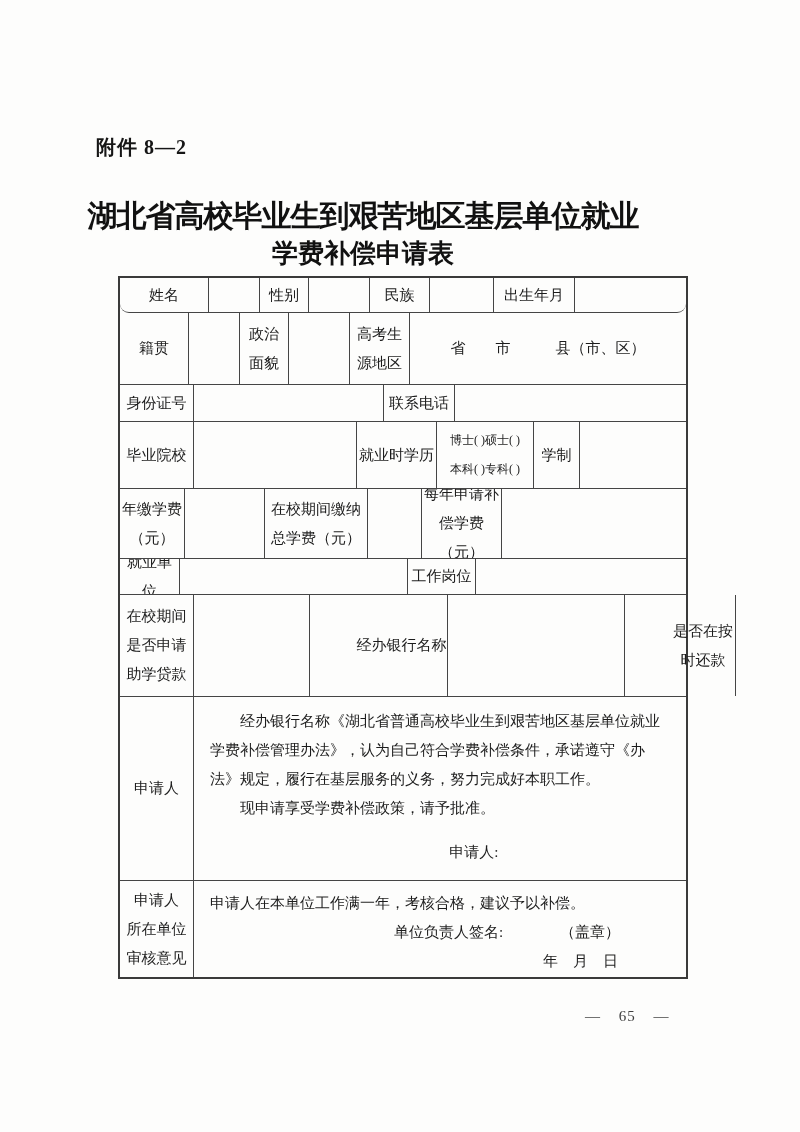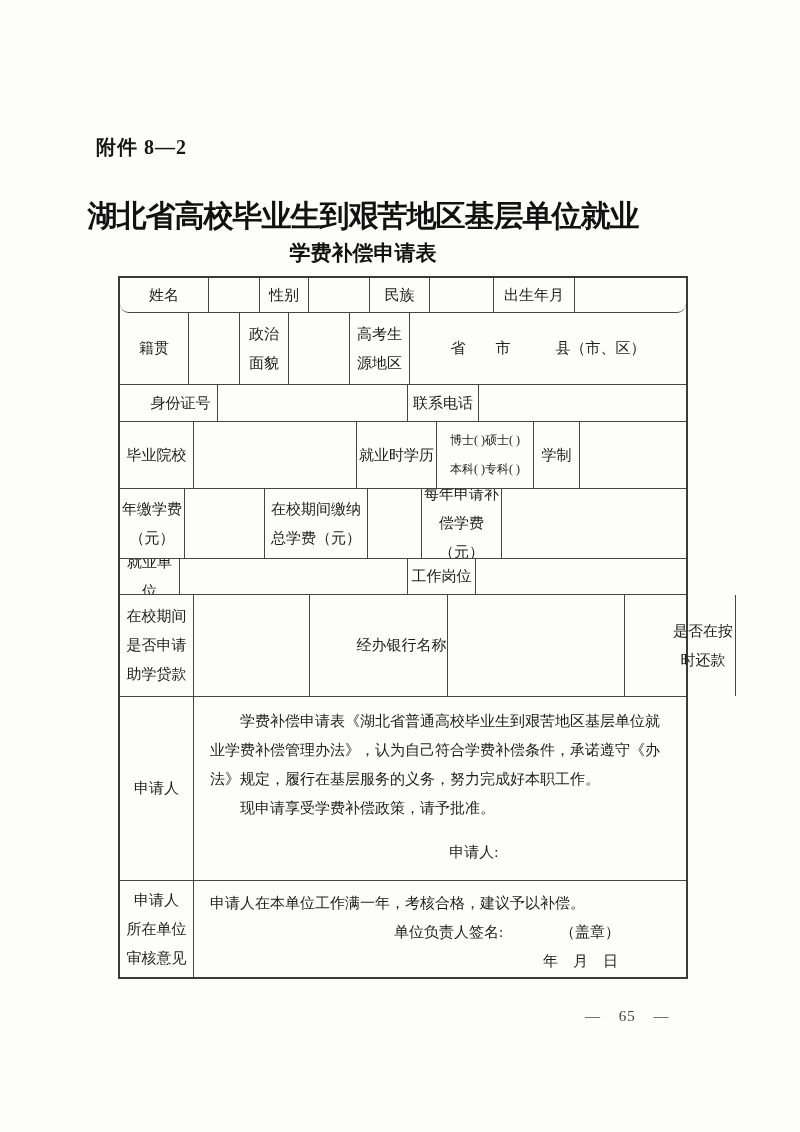--- a/index.html
+++ b/index.html
@@ -24,21 +24,21 @@
   .title-block {
     position: absolute;
     left: 78px; top: 197px;
     width: 570px;
     text-align: center;
     font-weight: bold;
     font-family: "Liberation Sans", sans-serif;
     color: #111;
   }
   .title-line1 { font-size: 30px; line-height: 37px; letter-spacing: -1px; }
-  .title-line2 { font-size: 21px; line-height: 38px; letter-spacing: 0px; }
+  .title-line2 { font-size: 26px; line-height: 38px; letter-spacing: 0px; }
 
   .form-table {
     position: absolute;
     left: 118px; top: 276px;
     width: 570px;
     border: 2px solid #3a3a3a;
     background: transparent;
   }
   .row {
     display: flex;
@@ -54,21 +54,21 @@
     text-align: center;
     white-space: pre-line;
     font-size: 15px;
     line-height: 29px;
     color: #1c1c1c;
     overflow: hidden;
   }
   .cell.grow { flex: 1 1 auto; border-right: none; }
   .r1 { height: 35px; border-radius: 9px; }
   .r2 { height: 72px; }
-  .r3 { height: 37px; padding-left: 24px; }
+  .r3 { height: 37px; }
   .r4 { height: 67px; }
   .r5 { height: 70px; }
   .r6 { height: 36px; }
   .r7 { height: 102px; gap: 46px; }
   .r8 { height: 184px; }
   .r9 { height: 96px; }
 
   .cell.small { font-size: 12px; }
 
   .cell.content {
@@ -175,21 +175,21 @@
     <div class="cell" style="width:92px">经办银行名称</div>
     <div class="cell" style="width:131px"></div>
     <div class="cell" style="width:65px">是否在按
 时还款</div>
     <div class="cell grow"></div>
   </div>
 
   <div class="row r8">
     <div class="cell" style="width:74px">申请人</div>
     <div class="cell grow content">
-      <p class="indent">学费补偿申请表《湖北省普通高校毕业生到艰苦地区基层单位就业学费补偿管理办法》，认为自己符合学费补偿条件，承诺遵守《办法》规定，履行在基层服务的义务，努力完成好本职工作。</p>
+      <p class="indent">经办银行名称《湖北省普通高校毕业生到艰苦地区基层单位就业学费补偿管理办法》，认为自己符合学费补偿条件，承诺遵守《办法》规定，履行在基层服务的义务，努力完成好本职工作。</p>
       <p class="indent">现申请享受学费补偿政策，请予批准。</p>
       <div class="sig-line">申请人:</div>
 
     </div>
   </div>
 
   <div class="row r9">
     <div class="cell" style="width:74px">申请人
 所在单位
 审核意见</div>

